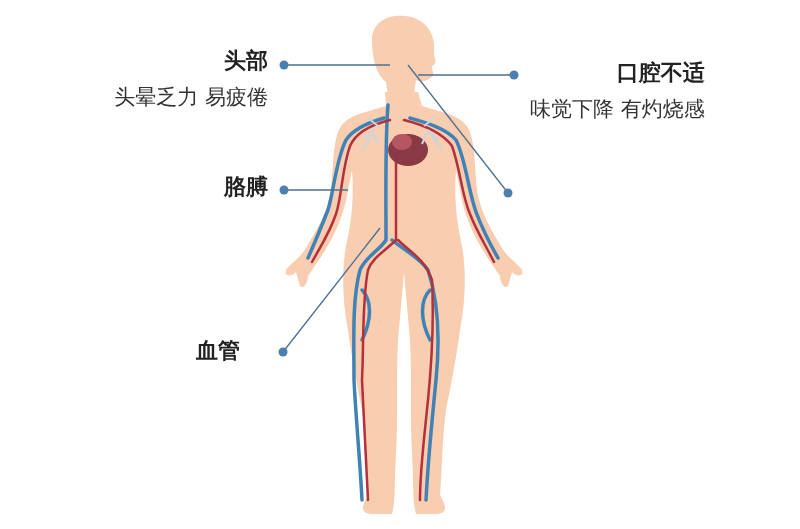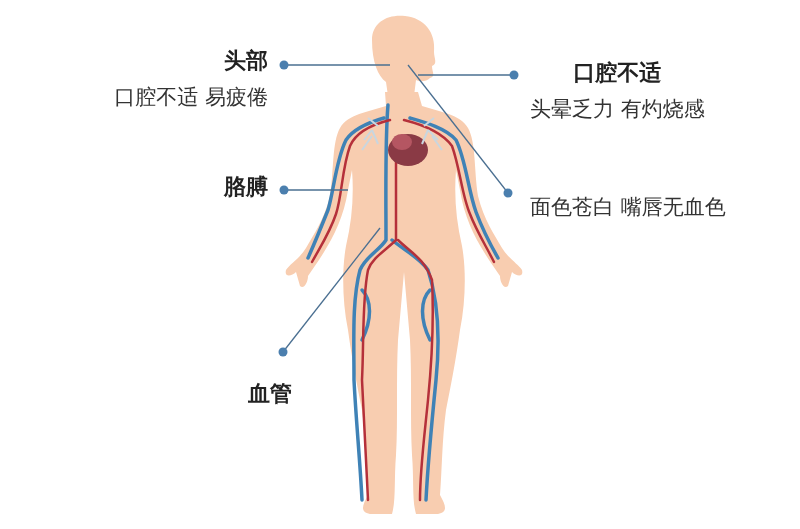--- a/index.html
+++ b/index.html
@@ -2,21 +2,21 @@
 <html><head>
   <meta charset="utf-8">
   <style>
     html, body { margin: 0; padding: 0; background: #ffffff; }
     body { width: 800px; height: 529px; position: relative; overflow: hidden; font-family: "DejaVu Sans", "Liberation Sans", sans-serif; }
     .figure { position: absolute; left: 0; top: 0; width: 800px; height: 529px; }
     .label { position: absolute; color: #2b2b2b; }
     .label .title { font-size: 22px; font-weight: bold; line-height: 30px; color: #222; }
     .label .desc { font-size: 21px; line-height: 30px; color: #333; margin-top: 6px; white-space: nowrap; }
     .right-align { text-align: right; }
-    .left-align { text-align: center; }
+    .left-align { text-align: right; }
   </style>
 </head>
 <body>
 
 <svg class="figure" viewBox="0 0 800 529" xmlns="http://www.w3.org/2000/svg">
 
   <g fill="#f8cdb0">
 
     <path d="M372,40 C372,22 388,14 405,16 C424,18 436,32 434,52 C434,58 438,64 432,66 C432,72 436,76 430,78 C426,82 420,82 416,80 L414,96 L388,96 L386,82 C378,76 372,62 372,40 Z"></path>
 
@@ -61,31 +61,30 @@
     <circle cx="284" cy="65" r="4.5"></circle>
     <circle cx="514" cy="75" r="4.5"></circle>
     <circle cx="508" cy="193" r="4.5"></circle>
     <circle cx="284" cy="190" r="4.5"></circle>
     <circle cx="283" cy="352" r="4.5"></circle>
   </g>
 </svg>
 
 <div class="label right-align" style="right:532px; top:46px;">
   <div class="title">头部</div>
-  <div class="desc">口腔不适 易疲倦</div>
+  <div class="desc">头晕乏力 易疲倦</div>
 </div>
 
 <div class="label left-align" style="left:530px; top:58px;">
   <div class="title">口腔不适</div>
-  <div class="desc">头晕乏力 有灼烧感</div>
+  <div class="desc">味觉下降 有灼烧感</div>
 </div>
 
 <div class="label right-align" style="right:532px; top:172px;">
   <div class="title">胳膊</div>
 </div>
 
 <div class="label left-align" style="left:530px; top:186px;">
-  <div class="desc">面色苍白 嘴唇无血色</div>
 </div>
 
-<div class="label right-align" style="right:508px; top:336px;margin-top:43px;">
+<div class="label right-align" style="right:560px; top:336px;">
   <div class="title">血管</div>
 </div>
 
 </body></html>

